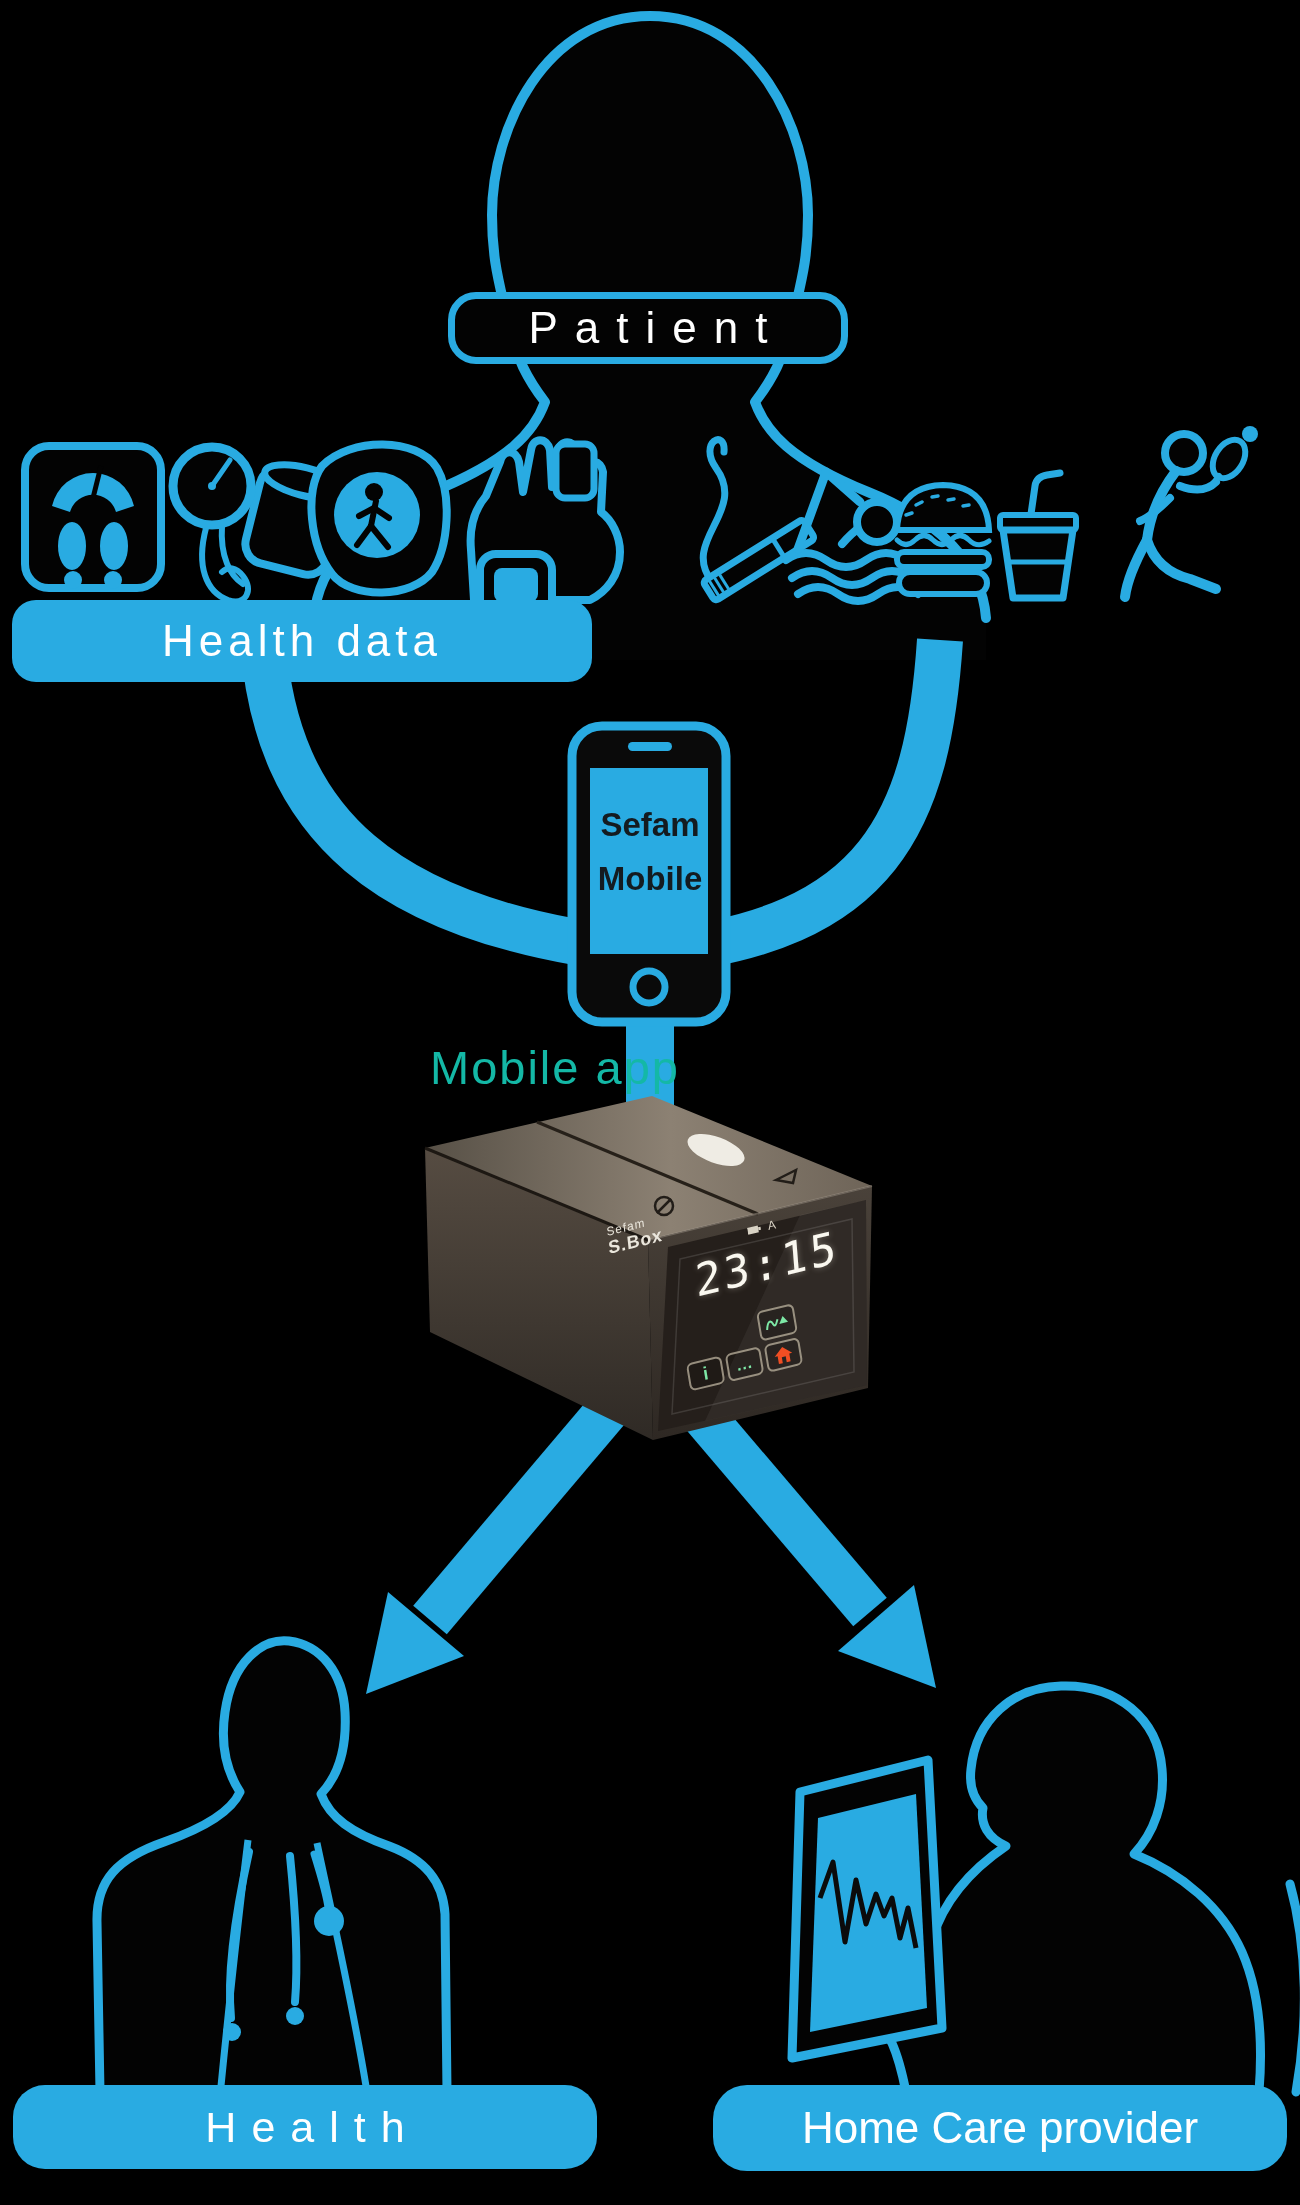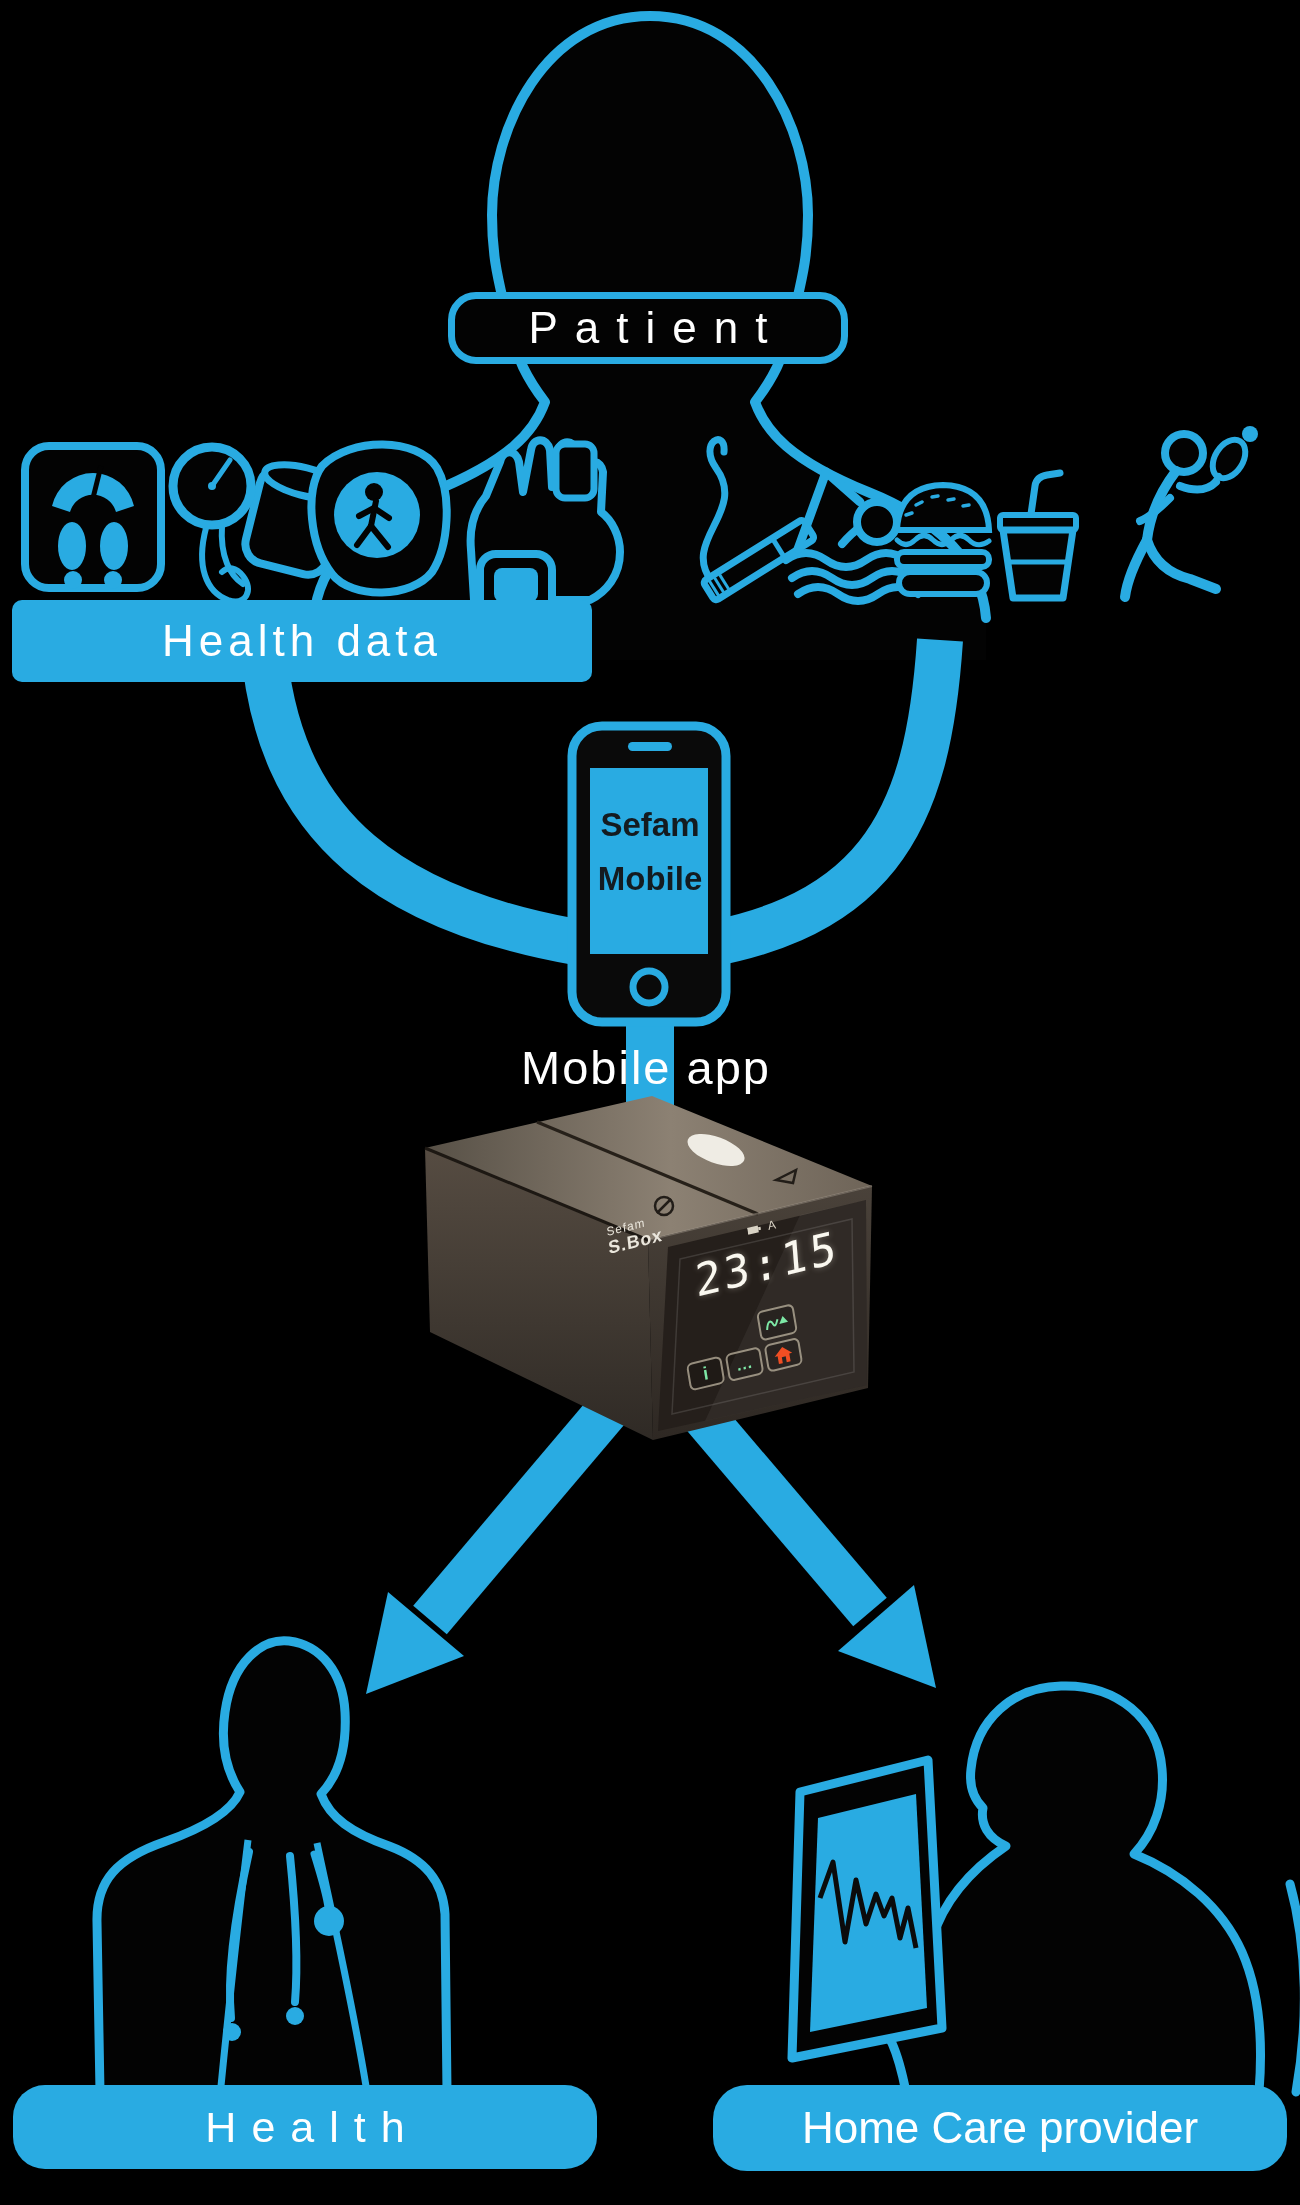--- a/index.html
+++ b/index.html
@@ -5,28 +5,28 @@
   html,body{margin:0;padding:0;background:#000;}
   #stage{position:relative;width:1300px;height:2205px;background:#000;overflow:hidden;
          font-family:"Liberation Sans",sans-serif;}
   #art{position:absolute;left:0;top:0;z-index:1;}
   .ov{position:absolute;z-index:2;box-sizing:border-box;}
   .banner{background:#29abe2;color:#fff;display:flex;align-items:center;justify-content:center;
           font-size:44px;font-weight:500;}
   #patient-label{left:448px;top:292px;width:400px;height:72px;background:#030303;
      border:7px solid #29abe2;border-radius:28px;color:#fff;display:flex;align-items:center;
      justify-content:center;font-size:44px;letter-spacing:17px;text-indent:17px;font-weight:500;}
-  #banner-health{left:12px;top:600px;width:580px;height:82px;border-radius:10px;letter-spacing:5px;}
+  #banner-health{left:12px;top:600px;width:580px;height:82px;border-radius:24px;letter-spacing:5px;}
   #banner-lifestyle{left:708px;top:600px;width:582px;height:82px;border-radius:28px;letter-spacing:9px;}
   #banner-doctor{left:13px;top:2085px;width:584px;height:84px;border-radius:32px;font-size:43px;
      letter-spacing:15px;text-indent:15px;}
   #banner-homecare{left:713px;top:2085px;width:574px;height:86px;border-radius:34px;text-align:center;}
   #phone-screen-text{left:586px;top:798px;width:128px;text-align:center;color:#141b20;
      font-size:33px;font-weight:bold;line-height:1.65;}
-  #mobile-caption{left:446px;top:1040px;width:400px;text-align:center;color:#ffffff;
+  #mobile-caption{left:430px;top:1040px;width:400px;text-align:left;color:#14b8a6;
      font-size:47px;letter-spacing:2px;}
   #sbox-logo{left:606px;top:1226px;width:90px;color:#eae6dc;transform:rotate(-14deg) skewX(-8deg);
      transform-origin:left top;line-height:1.1;}
   #sbox-logo .l1{font-size:12px;letter-spacing:1px;}
   #sbox-logo .l2{font-size:18px;font-weight:bold;letter-spacing:1px;}
   #sbox-display{left:688px;top:1238px;width:150px;transform:rotate(-13.5deg) skewX(-4deg);
      transform-origin:left top;}
   #sbox-display .status{display:flex;align-items:center;gap:6px;margin-left:60px;
      color:#d8d2c4;font-size:12px;}
   #sbox-display .time{margin-top:4px;color:#faf8f0;font-family:"DejaVu Sans Mono",monospace;

